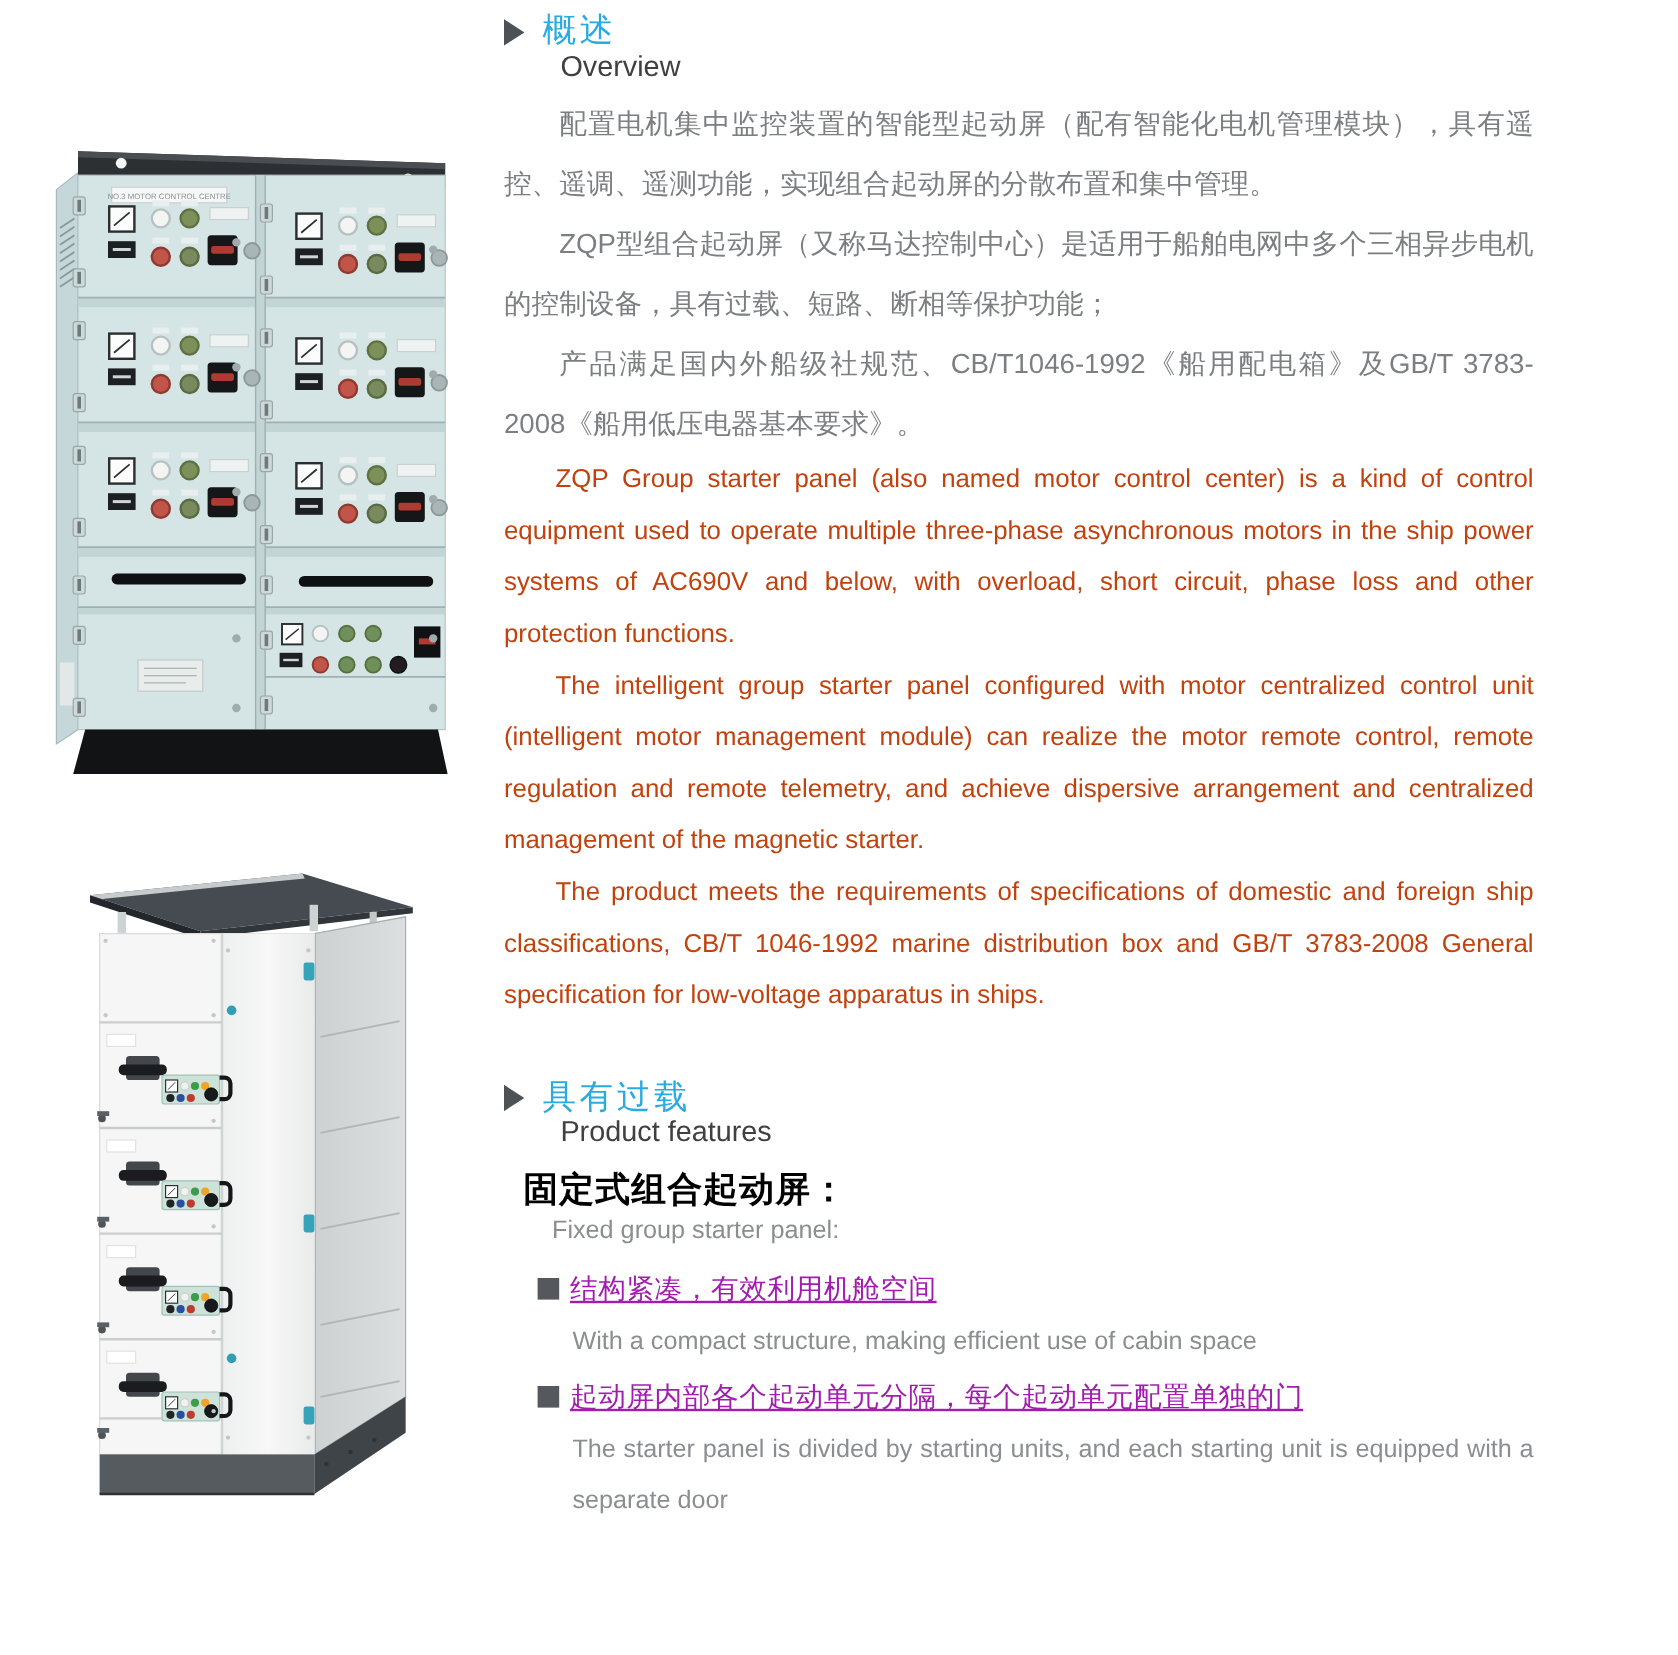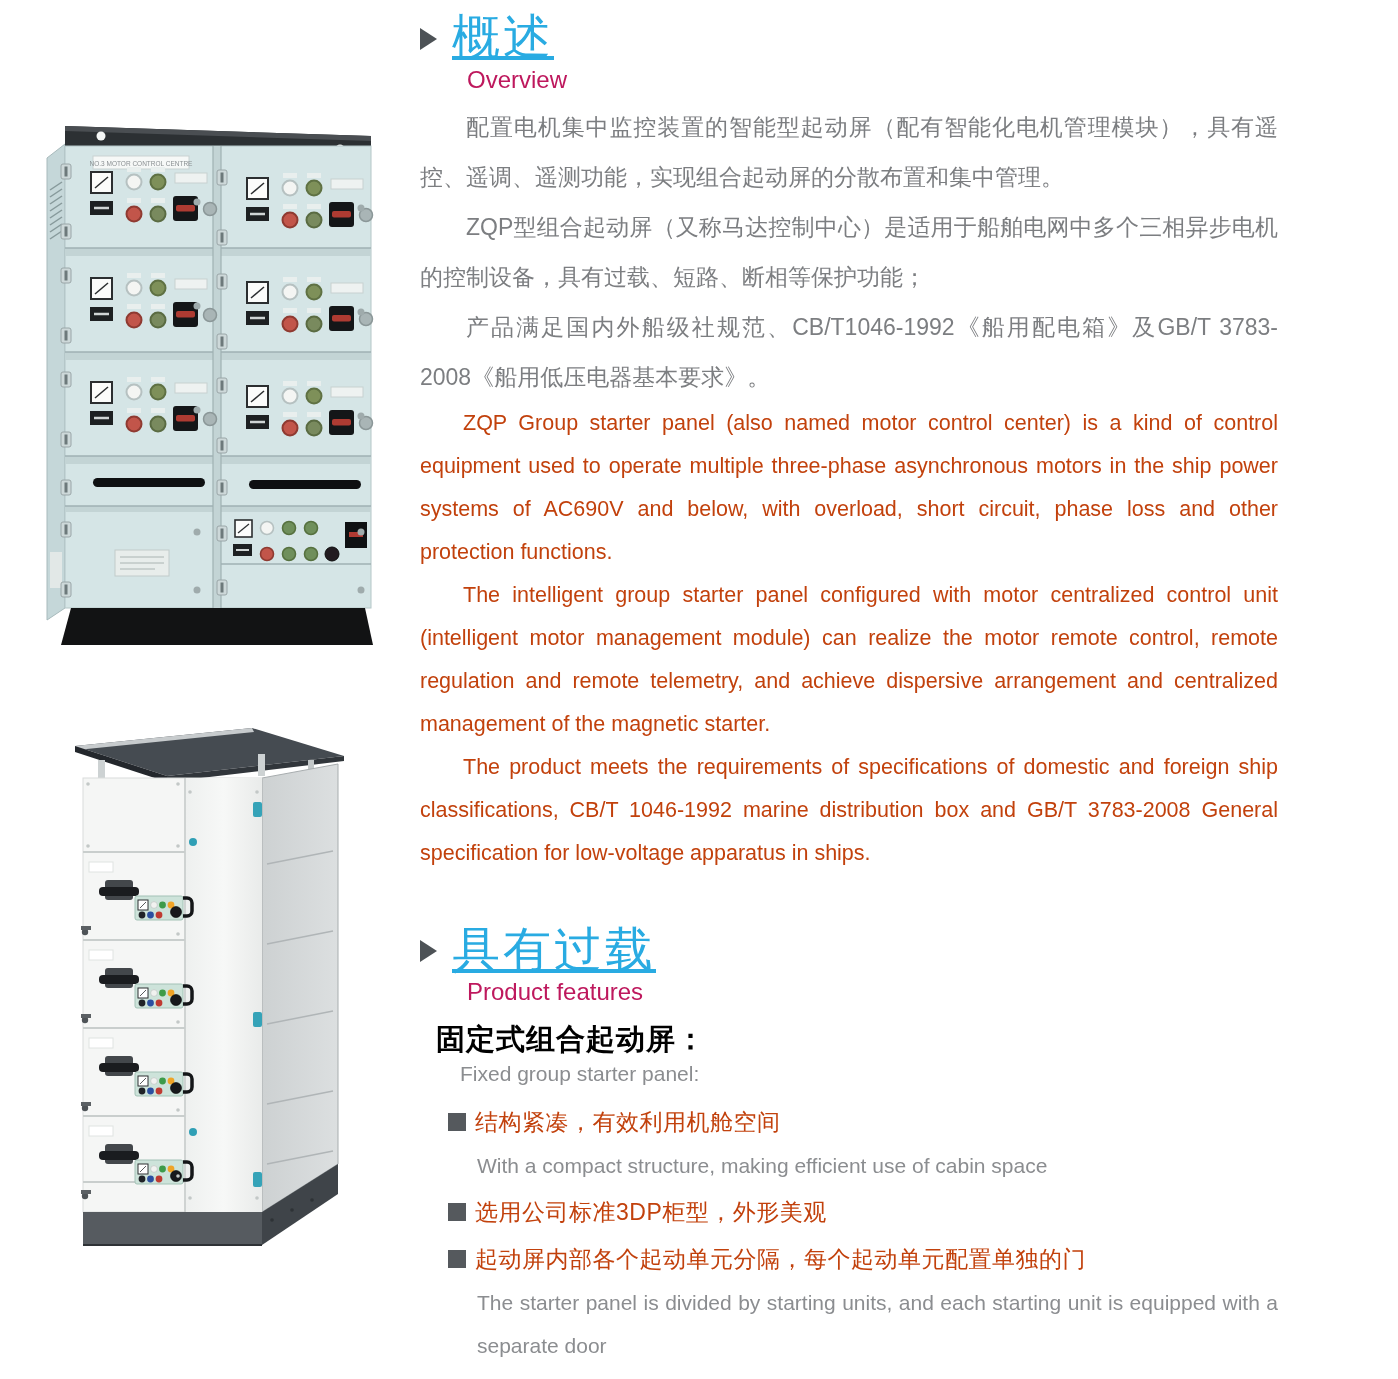--- a/index.html
+++ b/index.html
@@ -14,41 +14,41 @@
   .content { position:absolute; left:420px; top:8px; width:858px; }
 
   .section-head { display:flex; align-items:center; gap:15px; }
   .tri {
     width:0; height:0;
     border-left:17px solid #4d5256;
     border-top:11px solid transparent;
     border-bottom:11px solid transparent;
     margin-top:4px; flex:0 0 auto;
   }
-  .h-zh { font-size:48px; color:#29abe2; font-weight:400; letter-spacing:3px; line-height:1.2;text-decoration:underline; }
-  .h-en { font-size:24px; color:#be185d; font-weight:400; margin:0 0 8px 47px; }
+  .h-zh { font-size:28px; color:#29abe2; font-weight:400; letter-spacing:3px; line-height:1.2; }
+  .h-en { font-size:24px; color:#404040; font-weight:400; margin:0 0 8px 47px; }
 
   .para-zh {
     font-size:23px; color:#7c7e81; line-height:50px;
     text-align:justify; text-indent:2em;
   }
   .para-en {
     font-size:21.5px; color:#c2410c; line-height:43px;
     text-align:justify; text-indent:2em;
   }
 
   .features { margin-top:46px; }
   .sub-zh { font-size:29px; font-weight:700; color:#000000; margin:14px 0 2px 16px; letter-spacing:1px; }
   .sub-en { font-size:21px; color:#8b8d90; margin:0 0 14px 40px; }
 
   .feat-list { list-style:none; margin-left:28px; }
   .feat-item { margin-bottom:3px; }
   .feat-zh {
-    font-size:23px; color:#c2410c; line-height:44px;
-    display:flex; align-items:center; gap:9px; letter-spacing:0.5px;
+    font-size:23px; color:#a21caf; line-height:44px;
+    display:flex; align-items:center; gap:9px; letter-spacing:0.5px;text-decoration:underline;
   }
   .bullet-square { width:18px; height:18px; background:#55595d; flex:0 0 auto; }
   .feat-en {
     font-size:21px; color:#8b8d90; line-height:43px;
     padding-left:29px; text-align:justify;
   }
 </style>
 </head>
 <body>
 
@@ -315,24 +315,20 @@
 
     <ul class="feat-list">
       <li class="feat-item">
         <div class="feat-zh">
           <span class="bullet-square"></span>
           <span>结构紧凑，有效利用机舱空间</span>
         </div>
         <div class="feat-en">With a compact structure, making efficient use of cabin space</div>
       </li>
       <li class="feat-item">
-        <div class="feat-zh">
-          <span class="bullet-square"></span>
-          <span>选用公司标准3DP柜型，外形美观</span>
-        </div>
       </li>
       <li class="feat-item">
         <div class="feat-zh">
           <span class="bullet-square"></span>
           <span>起动屏内部各个起动单元分隔，每个起动单元配置单独的门</span>
         </div>
         <div class="feat-en">The starter panel is divided by starting units, and each starting unit is equipped with a separate door</div>
       </li>
 
     </ul>

